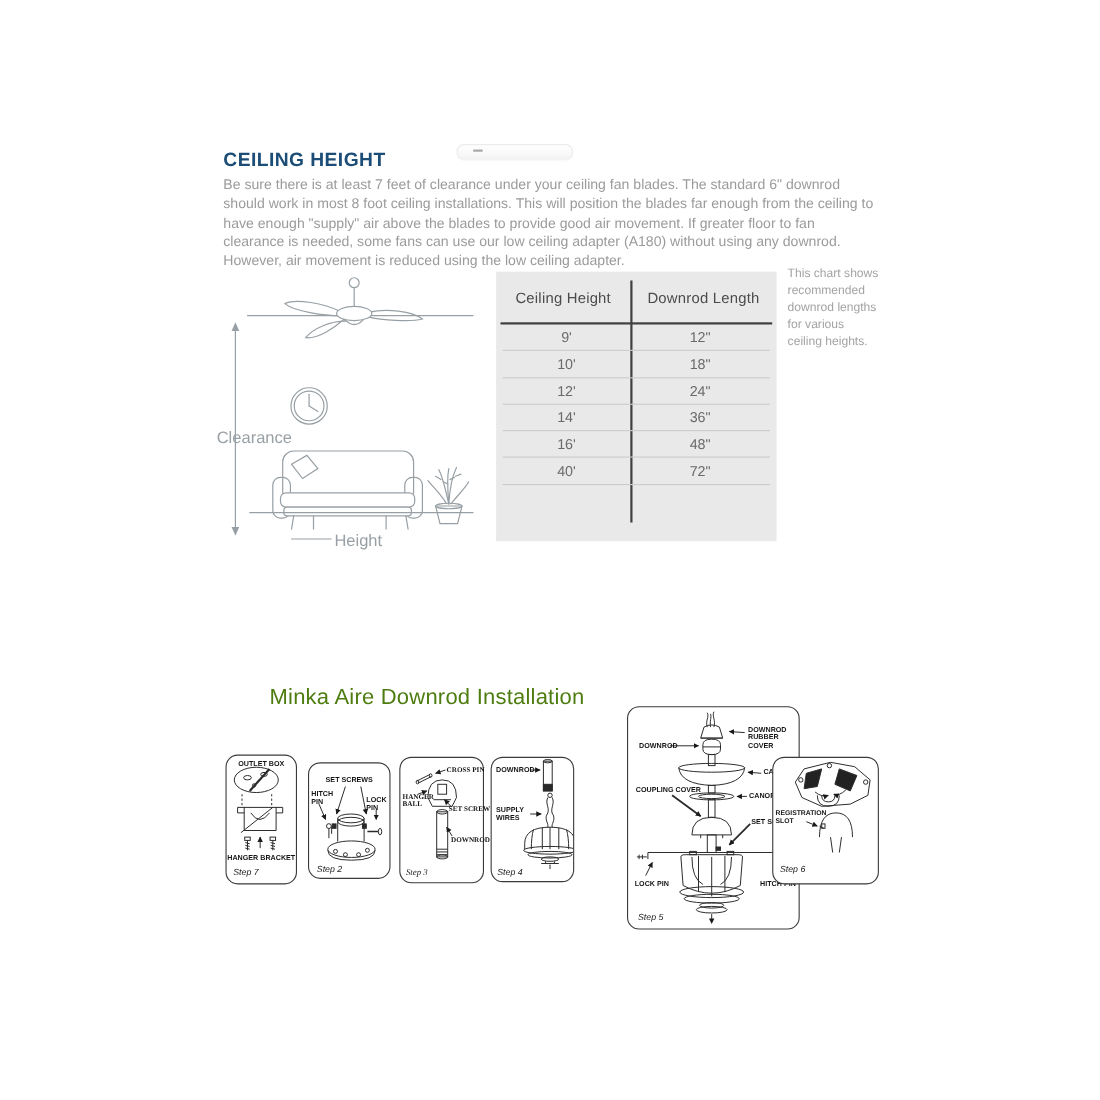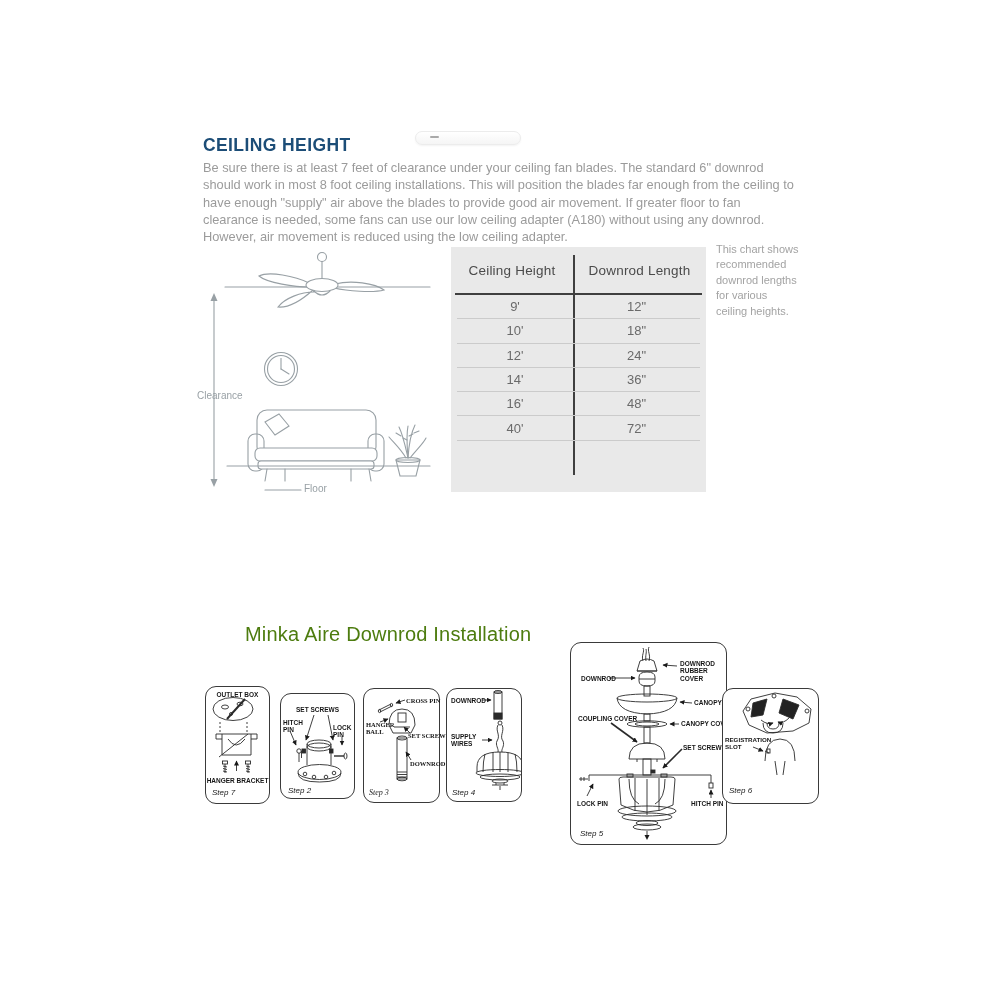--- a/index.html
+++ b/index.html
@@ -12,21 +12,21 @@
   .pill .dash{position:absolute;left:14px;top:4px;width:9px;height:2px;background:#a9a9a9;border-radius:1px;}
 
   .main-title{position:absolute;left:203px;top:135px;font-size:17.5px;font-weight:700;
         color:#1c4d77;letter-spacing:.4px;}
   .body-text{position:absolute;left:203px;top:159px;width:591px;font-size:12.8px;
         line-height:17.3px;color:#9b9b9b;}
 
   
   .diagram{position:absolute;left:195px;top:250px;width:250px;height:255px;}
   .diagram svg{position:absolute;left:0;top:0;}
-  .dia-label{position:absolute;font-size:10px;color:#98a0a5;}
+  .dia-label{position:absolute;font-size:15px;color:#98a0a5;}
   .lbl-clearance{left:2px;top:140px;}
   .lbl-floor{left:109px;top:233px;}
 
   
   .ht-table{position:absolute;left:451px;top:247px;width:255px;height:245px;background:#e9e9e9;}
   .ht-head{display:flex;height:46px;position:relative;}
   .ht-head .hc{display:flex;align-items:center;justify-content:center;font-size:13.5px;
         color:#4b4b4b;letter-spacing:.2px;}
   .hc1{width:122px;} .hc2{width:133px;}
   .ht-headline{position:absolute;left:4px;right:4px;top:46px;height:2px;background:#3f3f3f;}
@@ -42,21 +42,21 @@
 
   
   .install-title{position:absolute;left:245px;top:623px;font-size:20px;font-weight:400;
         color:#4d7c0f;letter-spacing:.2px;}
   .panel{position:absolute;border:1.4px solid #3a3a3a;border-radius:11px;background:#fff;}
   .p1{left:205px;top:686px;width:63px;height:116px;}
   .p2{left:280px;top:693px;width:73px;height:104px;}
   .p3{left:363px;top:688px;width:75px;height:113px;font-family:Liberation Serif, serif;}
   .p4{left:446px;top:688px;width:74px;height:112px;}
   .p5{left:532px;top:642px;width:155px;height:201px;margin-left:38px;}
-  .p6{left:702px;top:688px;width:95px;height:114px;margin-left:20px;}
+  .p6{left:702px;top:688px;width:95px;height:114px;}
   .panel svg{position:absolute;left:0;top:0;}
   .plabel{position:absolute;font-size:6.5px;font-weight:700;color:#161616;line-height:1.15;
         letter-spacing:0;}
   .pstep{position:absolute;font-size:8px;font-style:italic;color:#222;}
   .ctr{width:100%;text-align:center;left:0;}
   .nw{white-space:nowrap;}
   
   .l-outletbox{top:4px;} .l-hangerbracket{top:90px;} .s1{left:6px;top:101px;}
   .l-setscrews2{top:12px;} .l-hitchpin2{left:2px;top:25px;width:24px;}
   .l-lockpin2{left:52px;top:30px;width:20px;} .s2{left:7px;top:92px;}
@@ -130,21 +130,21 @@
         <line x1="32" y1="216" x2="235" y2="216"></line>
 
         <line x1="70" y1="240" x2="106" y2="240"></line>
       </g>
       <g fill="#98a0a5" stroke="none">
         <polygon points="19,43 15.5,51 22.5,51"></polygon>
         <polygon points="19,237 15.5,229 22.5,229"></polygon>
       </g>
     </svg>
     <div class="dia-label lbl-clearance">Clearance</div>
-    <div class="dia-label lbl-floor">Floor</div>
+    <div class="dia-label lbl-floor">Height</div>
   </div>
 
   <div class="ht-table">
     <div class="ht-head">
       <div class="hc hc1">Ceiling Height</div>
       <div class="hc hc2">Downrod Length</div>
     </div>
     <div class="ht-headline"></div>
     <div class="ht-vline"></div>
     <div class="ht-body">

